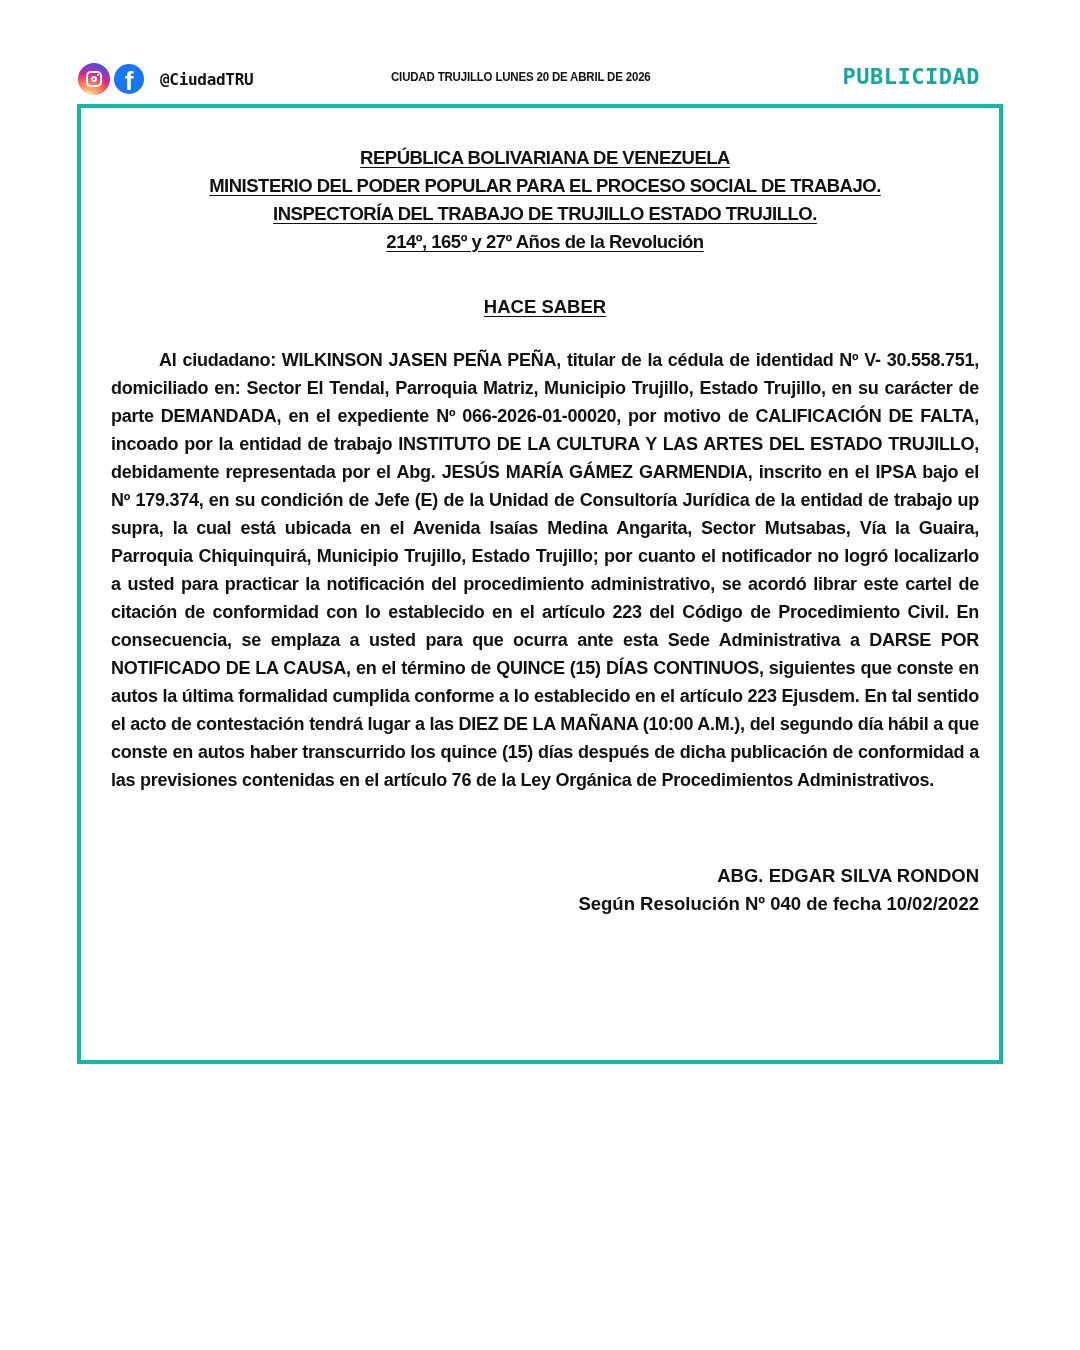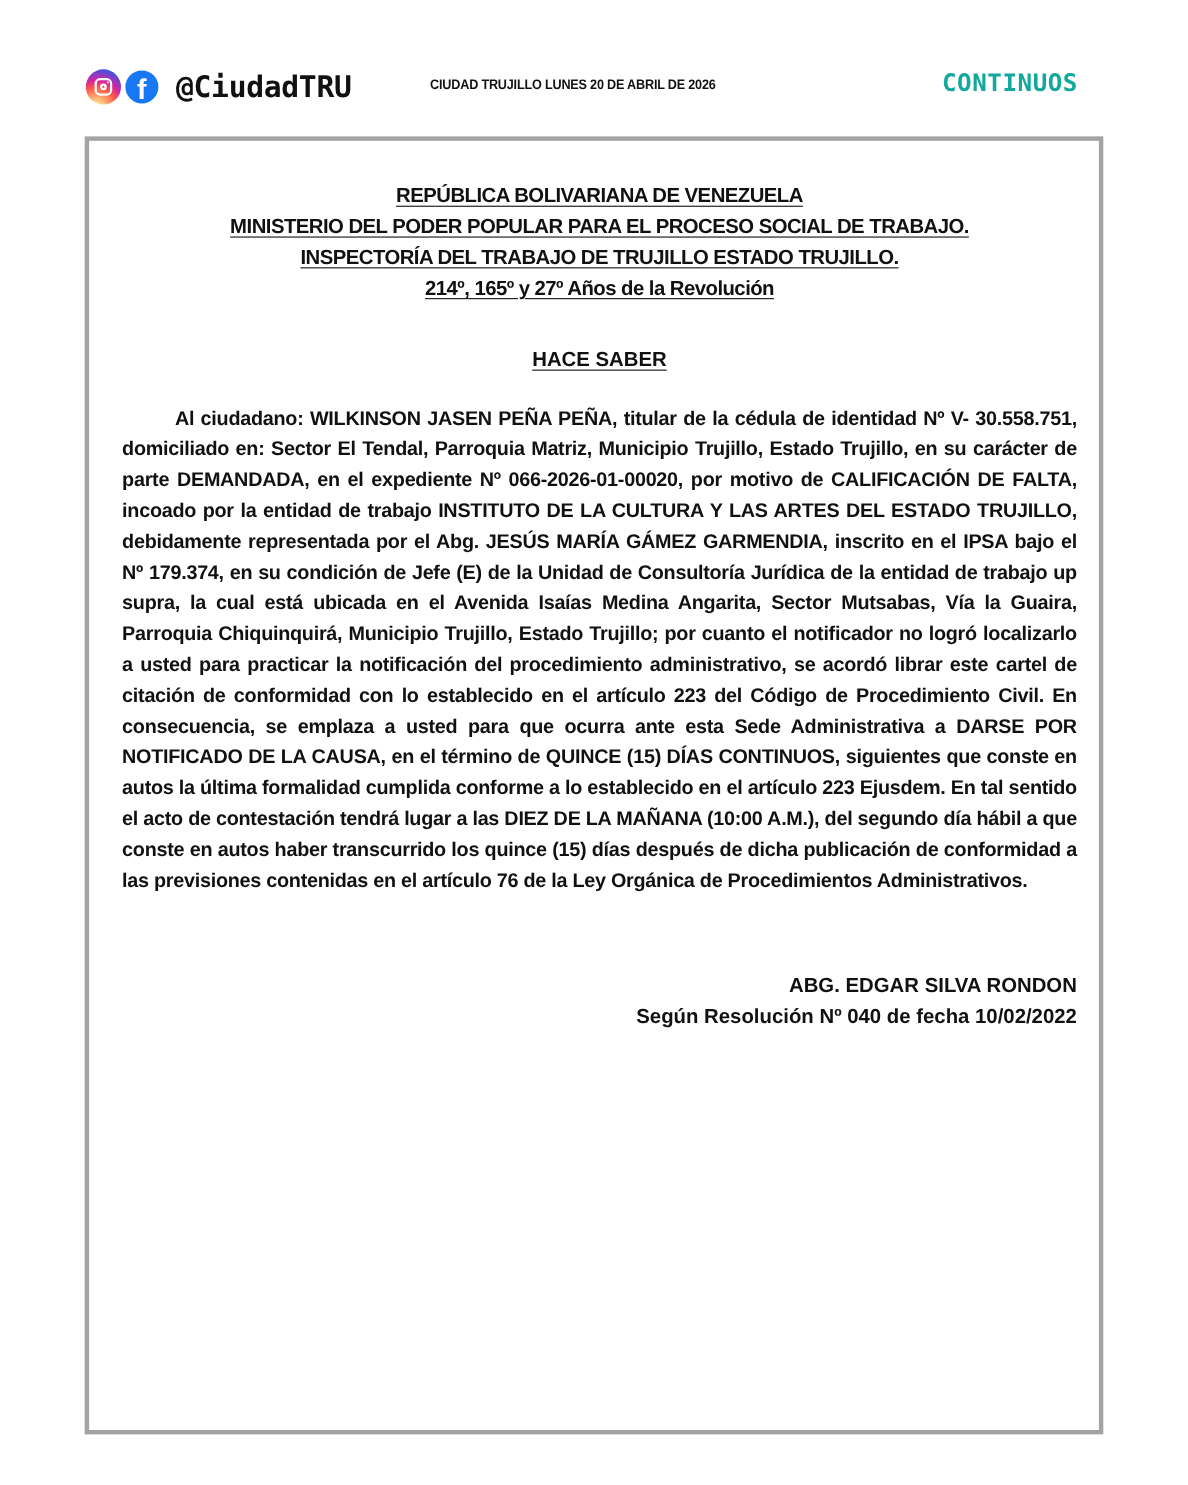--- a/index.html
+++ b/index.html
@@ -12,45 +12,45 @@
     display: flex; align-items: center; justify-content: center;
   }
   .icon-ig .sq { width: 16px; height: 16px; border: 2.5px solid #fff; border-radius: 5px; position: relative; box-sizing: border-box; }
   .icon-ig .sq::before { content: ""; position: absolute; left: 2.5px; top: 2.5px; width: 6px; height: 6px; border: 2px solid #fff; border-radius: 50%; box-sizing: border-box; }
   .icon-ig .sq::after { content: ""; position: absolute; right: 1px; top: 1px; width: 2px; height: 2px; background: #fff; border-radius: 50%; }
   .icon-fb {
     width: 30px; height: 30px; border-radius: 50%; background: #1877F2; margin-left: 4px;
     display: flex; align-items: flex-end; justify-content: center; overflow: hidden;
     font-family: "Liberation Sans", sans-serif; font-weight: bold; color: #fff; font-size: 26px; line-height: 26px;
   }
-  .handle { margin-left: 16px; font-family: "DejaVu Sans Mono", monospace; font-weight: bold; font-size: 27px; color: #111; letter-spacing: -0.3px; }
+  .handle { margin-left: 16px; font-family: "DejaVu Sans Mono", monospace; font-weight: bold; font-size: 16px; color: #111; letter-spacing: -0.3px; }
   .dateline { position: absolute; left: 391px; top: 70px; font-family: "Liberation Sans", sans-serif; font-weight: bold; font-size: 12.5px; color: #111; letter-spacing: -0.2px; transform: scaleX(0.92); transform-origin: left center; }
   .publicidad { position: absolute; right: 100px; top: 64px; font-family: "DejaVu Sans Mono", monospace; font-weight: bold; font-size: 22px; color: #13a89e; letter-spacing: 0.5px; }
 
-  .frame { position: absolute; left: 77px; top: 124px; width: 926px; height: 1180px; border: 4px solid #a3a3a3; box-sizing: border-box; }
+  .frame { position: absolute; left: 77px; top: 104px; width: 926px; height: 960px; border: 4px solid #14b8a6; box-sizing: border-box; }
   .content { position: absolute; left: 30px; right: 20px; top: 36px; font-family: "Liberation Sans", sans-serif; }
   .heading { text-align: center; font-weight: bold; font-size: 18.5px; line-height: 28px; }
   .heading div { text-decoration: underline; text-underline-offset: 3px; letter-spacing: -0.5px; }
   .hace { text-align: center; font-weight: bold; font-size: 18.5px; margin-top: 40px; text-decoration: underline; text-underline-offset: 3px; }
   .body-par { margin-top: 28px; font-weight: bold; font-size: 18px; line-height: 28px; text-align: justify; text-indent: 48px; letter-spacing: -0.25px; }
   .signature { margin-top: 68px; text-align: right; font-weight: bold; font-size: 18.5px; line-height: 28px; }
 </style>
 </head>
 <body>
 
 <div class="topbar">
   <div class="social">
     <span class="icon-ig">
         <span class="sq"></span>
       </span>
     <span class="icon-fb">f</span>
     <span class="handle">@CiudadTRU</span>
   </div>
   <div class="dateline">CIUDAD TRUJILLO LUNES 20 DE ABRIL DE 2026</div>
-  <div class="publicidad">CONTINUOS</div>
+  <div class="publicidad">PUBLICIDAD</div>
 </div>
 
 <div class="frame">
   <div class="content">
     <div class="heading">
       <div>REPÚBLICA BOLIVARIANA DE VENEZUELA</div>
       <div>MINISTERIO DEL PODER POPULAR PARA EL PROCESO SOCIAL DE TRABAJO.</div>
       <div>INSPECTORÍA DEL TRABAJO DE TRUJILLO ESTADO TRUJILLO.</div>
       <div>214º, 165º y 27º Años de la Revolución</div>
     </div>

